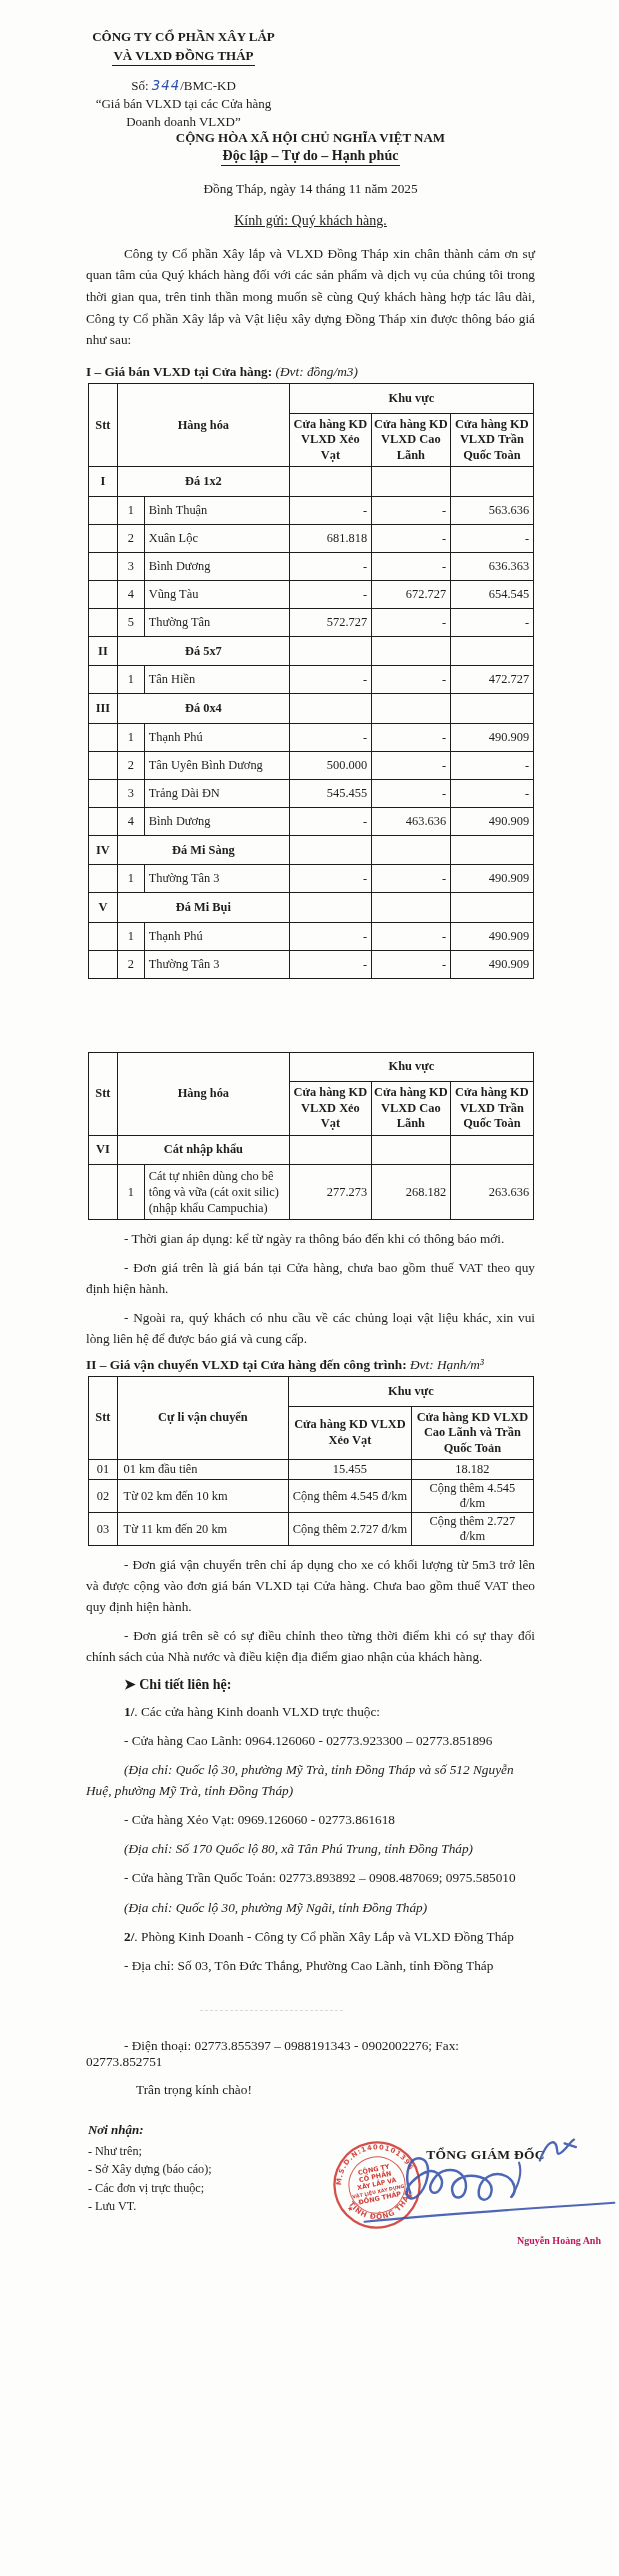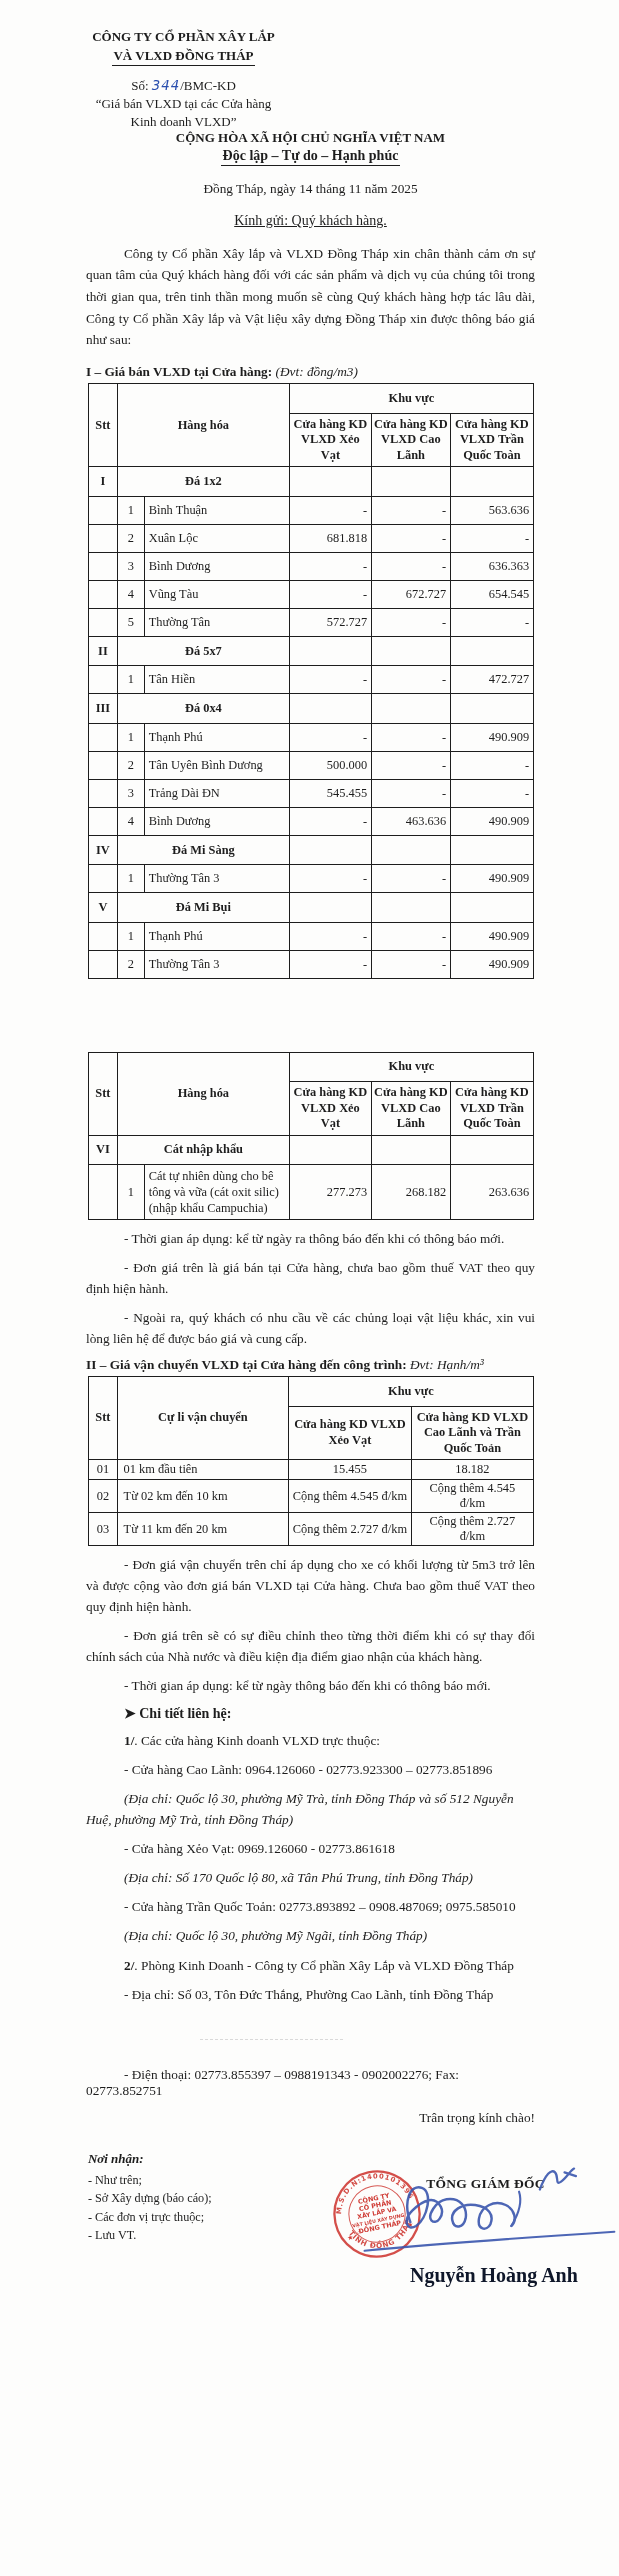--- a/index.html
+++ b/index.html
@@ -44,49 +44,49 @@
   .tbl-gap{height:70px;}
   
   .note{margin:7.6px 0;text-align:justify;text-indent:38px;font-size:13.3px;line-height:1.6;}
   .contact-head{margin:8.6px 0 5.7px;text-indent:38px;font-size:14px;font-weight:bold;}
   .contact-line{margin:8.6px 0;font-size:13.3px;text-indent:38px;line-height:1.55;}
   .contact-line.italic{font-style:italic;}
   .contact-line b{font-weight:bold;}
   .pre-phone-gap{height:53px;position:relative;}
   .artifact{position:absolute;left:114px;top:25px;width:143px;border-top:1.4px dashed #d9d9d9;}
   .phone-line{font-size:13.3px;text-indent:38px;}
-  .closing{margin-top:11.4px;font-size:13.3px;text-indent:50px;text-align:right;}
+  .closing{margin-top:11.4px;font-size:13.3px;text-indent:50px;}
   
   .sig-section{position:relative;height:238px;margin-top:15.2px;}
   .recipients{position:absolute;left:1.9px;top:9.5px;font-size:12.4px;}
   .recipients .rec-head{font-weight:bold;font-style:italic;font-size:13px;margin-bottom:3.8px;}
   .rec-line{line-height:1.5;font-size:12.2px;}
   .sig-title{position:absolute;left:314px;top:34px;width:171px;text-align:center;font-weight:bold;font-size:13.5px;letter-spacing:0.3px;}
-  .sig-name{position:absolute;left:324px;top:122px;width:191px;text-align:left;font-weight:bold;font-size:20px;color:#0f172a;}
+  .sig-name{position:absolute;left:324px;top:122px;width:191px;text-align:right;font-weight:bold;font-size:10px;color:#be185d;}
   .seal-svg{position:absolute;left:234px;top:15.2px;}
   .scribble-svg{position:absolute;left:250px;top:21px;}
   .initial-svg{position:absolute;left:446px;top:19px;}
 </style>
 </head>
 <body>
 
 <div class="page">
   <div class="doc">
 
     <div class="hdr">
       <div class="hdr-left">
         <div class="co-line1">CÔNG TY CỔ PHẦN XÂY LẮP</div>
         <div><span class="co-line2">VÀ VLXD ĐỒNG THÁP</span></div>
         <div class="doc-no">
           <span>Số:</span>
           <span class="hand">344</span><span>/BMC-KD</span>
         </div>
         <div class="subject">
           <div>“Giá bán VLXD tại các Cửa hàng</div>
-          <div>Kinh doanh VLXD”</div>
+          <div>Doanh doanh VLXD”</div>
         </div>
       </div>
       <div class="hdr-right">
         <div class="nat-line1">CỘNG HÒA XÃ HỘI CHỦ NGHĨA VIỆT NAM</div>
         <div><span class="nat-line2">Độc lập – Tự do – Hạnh phúc</span></div>
         <div class="dateline">Đồng Tháp, ngày 14 tháng 11 năm 2025</div>
       </div>
     </div>
 
     <div class="salutation">Kính gửi: Quý khách hàng.</div>
@@ -351,21 +351,20 @@
             <td class="c-dist">Từ 11 km đến 20 km</td>
             <td class="c-c">Cộng thêm 2.727 đ/km</td>
             <td class="c-c">Cộng thêm 2.727 đ/km</td>
           </tr>
         </tbody>
     </table>
 
     <div>
         <p class="note">- Đơn giá vận chuyển trên chỉ áp dụng cho xe có khối lượng từ 5m3 trở lên và được cộng vào đơn giá bán VLXD tại Cửa hàng. Chưa bao gồm thuế VAT theo quy định hiện hành.</p>
         <p class="note">- Đơn giá trên sẽ có sự điều chỉnh theo từng thời điểm khi có sự thay đổi chính sách của Nhà nước và điều kiện địa điểm giao nhận của khách hàng.</p>
-        <p class="note">- Thời gian áp dụng: kể từ ngày thông báo đến khi có thông báo mới.</p>
       </div>
 
     <div class="contact-head">➤ Chi tiết liên hệ:</div>
     <div>
         <p class="contact-line"><b>1/</b>. Các cửa hàng Kinh doanh VLXD trực thuộc:</p>
         <p class="contact-line">- Cửa hàng Cao Lãnh: 0964.126060 - 02773.923300 – 02773.851896</p>
         <p class="contact-line italic">(Địa chỉ: Quốc lộ 30, phường Mỹ Trà, tỉnh Đồng Tháp và số 512 Nguyễn Huệ, phường Mỹ Trà, tỉnh Đồng Tháp)</p>
         <p class="contact-line">- Cửa hàng Xẻo Vạt: 0969.126060 - 02773.861618</p>
         <p class="contact-line italic">(Địa chỉ: Số 170 Quốc lộ 80, xã Tân Phú Trung, tỉnh Đồng Tháp)</p>
         <p class="contact-line">- Cửa hàng Trần Quốc Toản: 02773.893892 – 0908.487069; 0975.585010</p>

